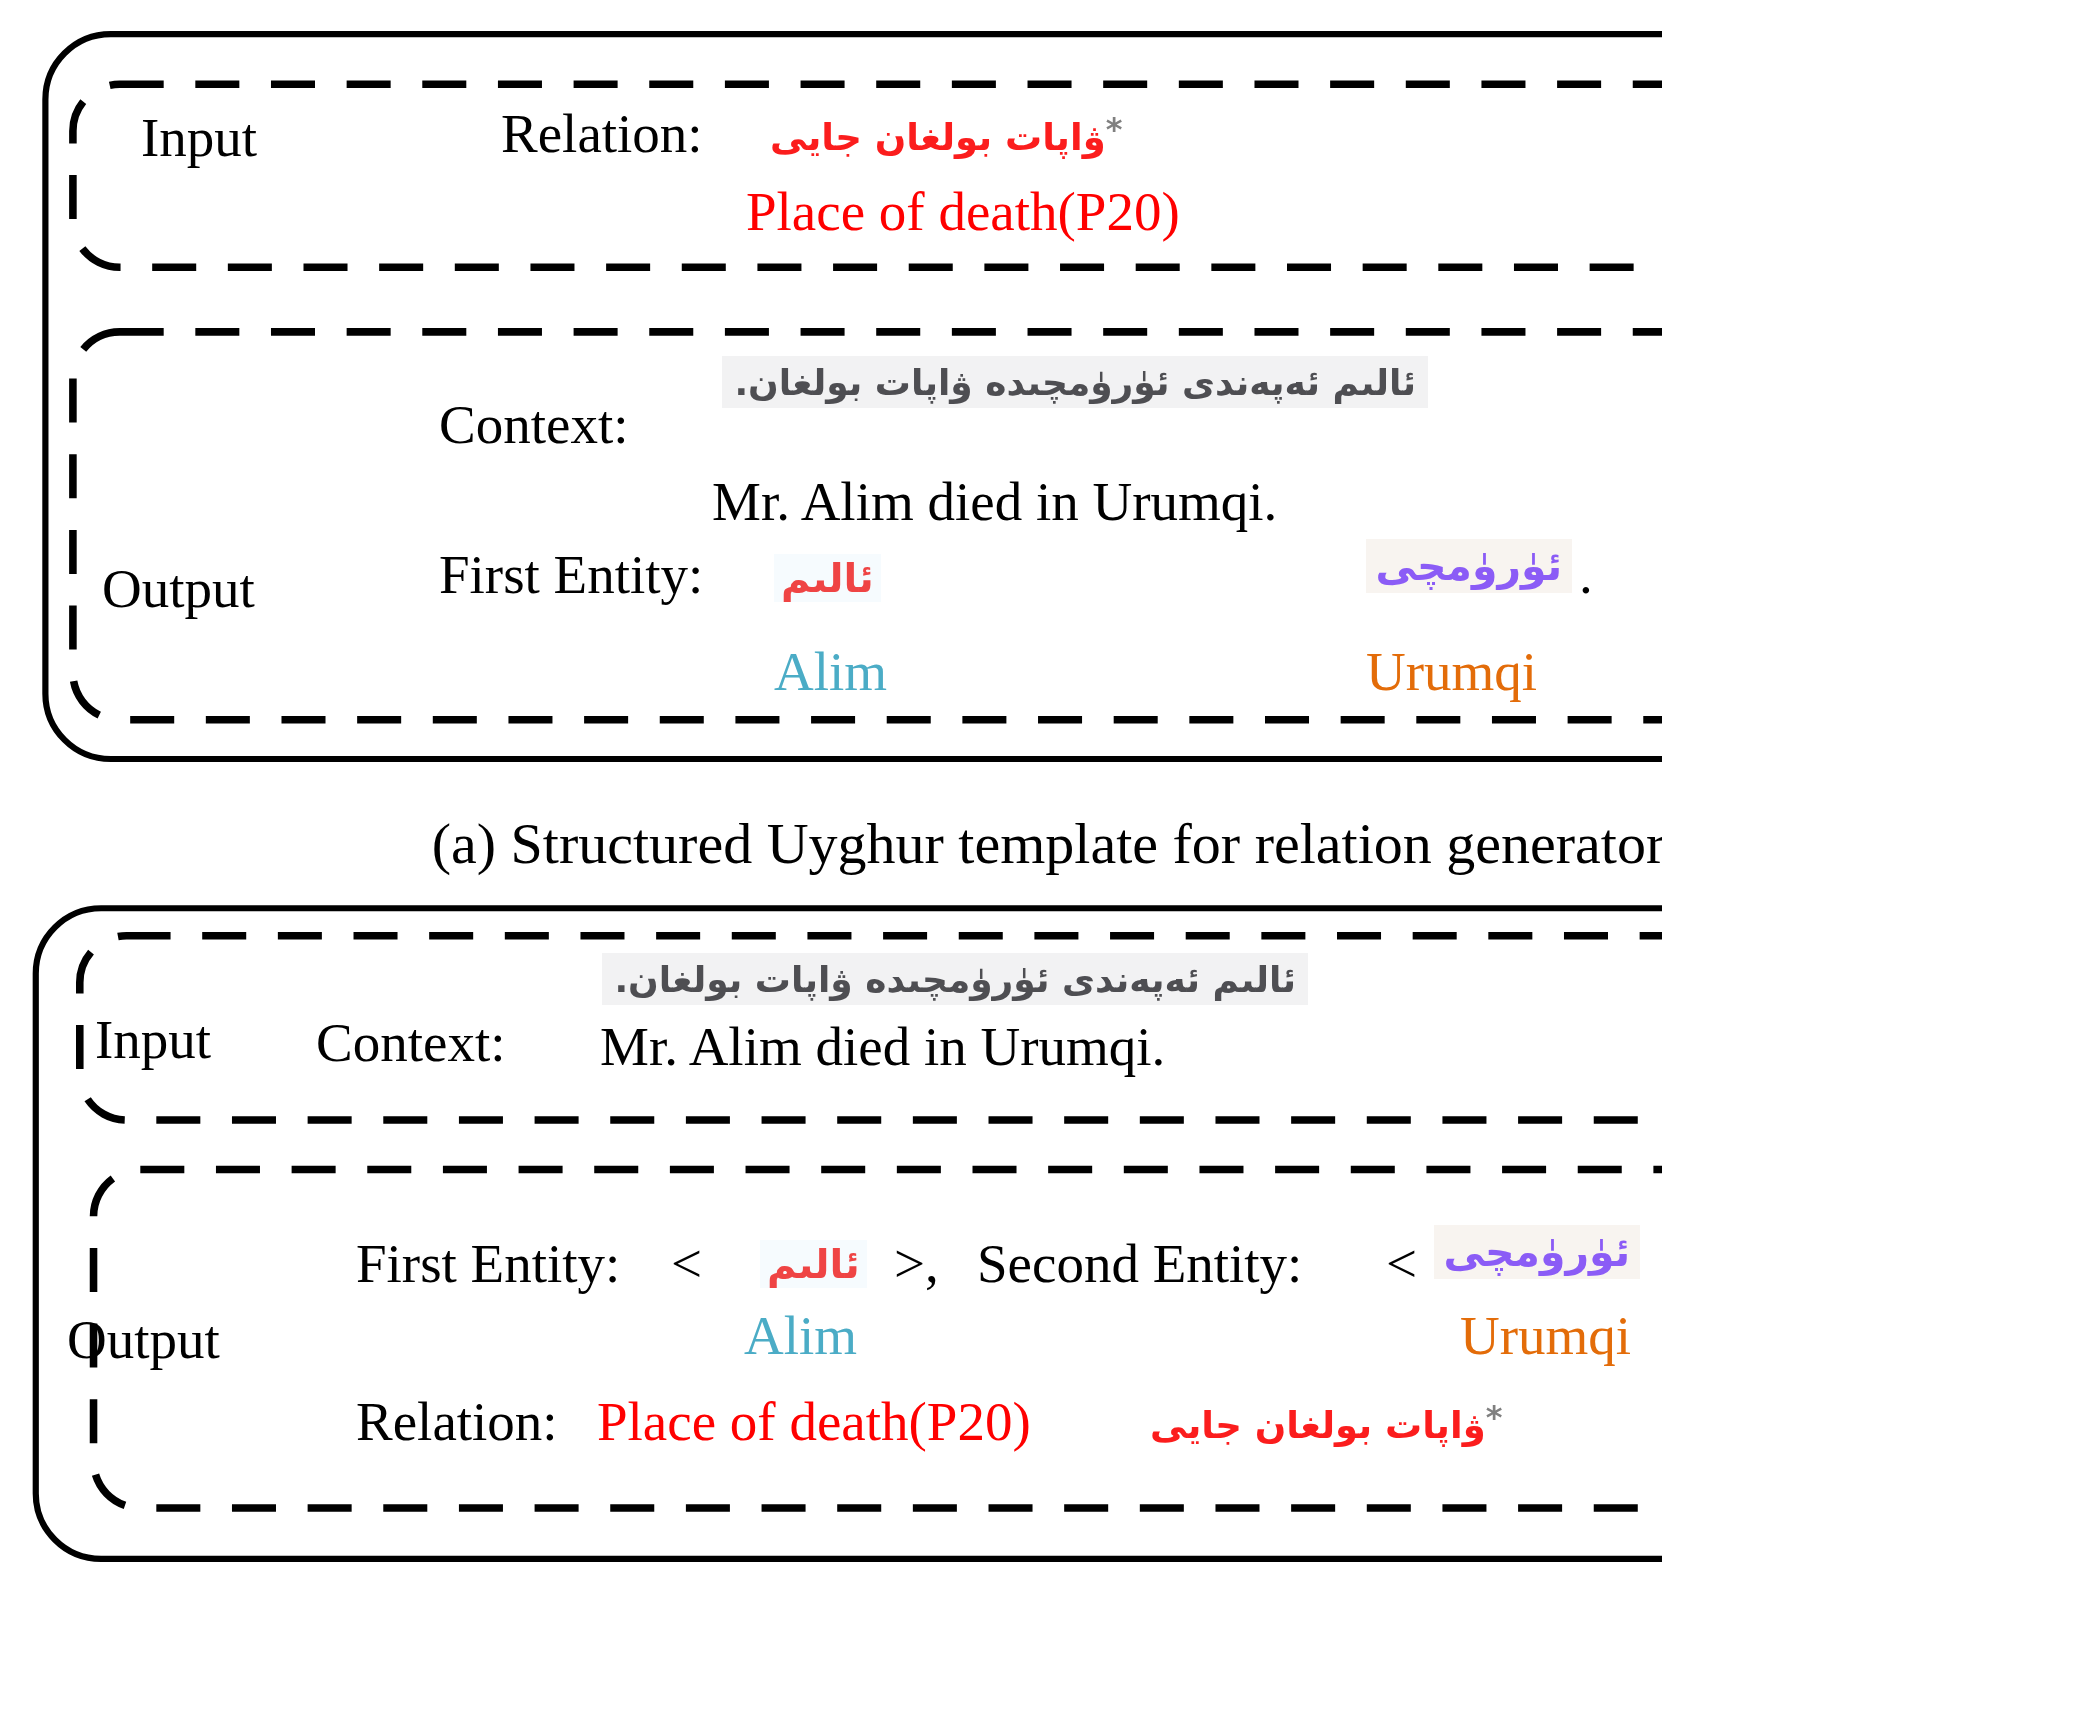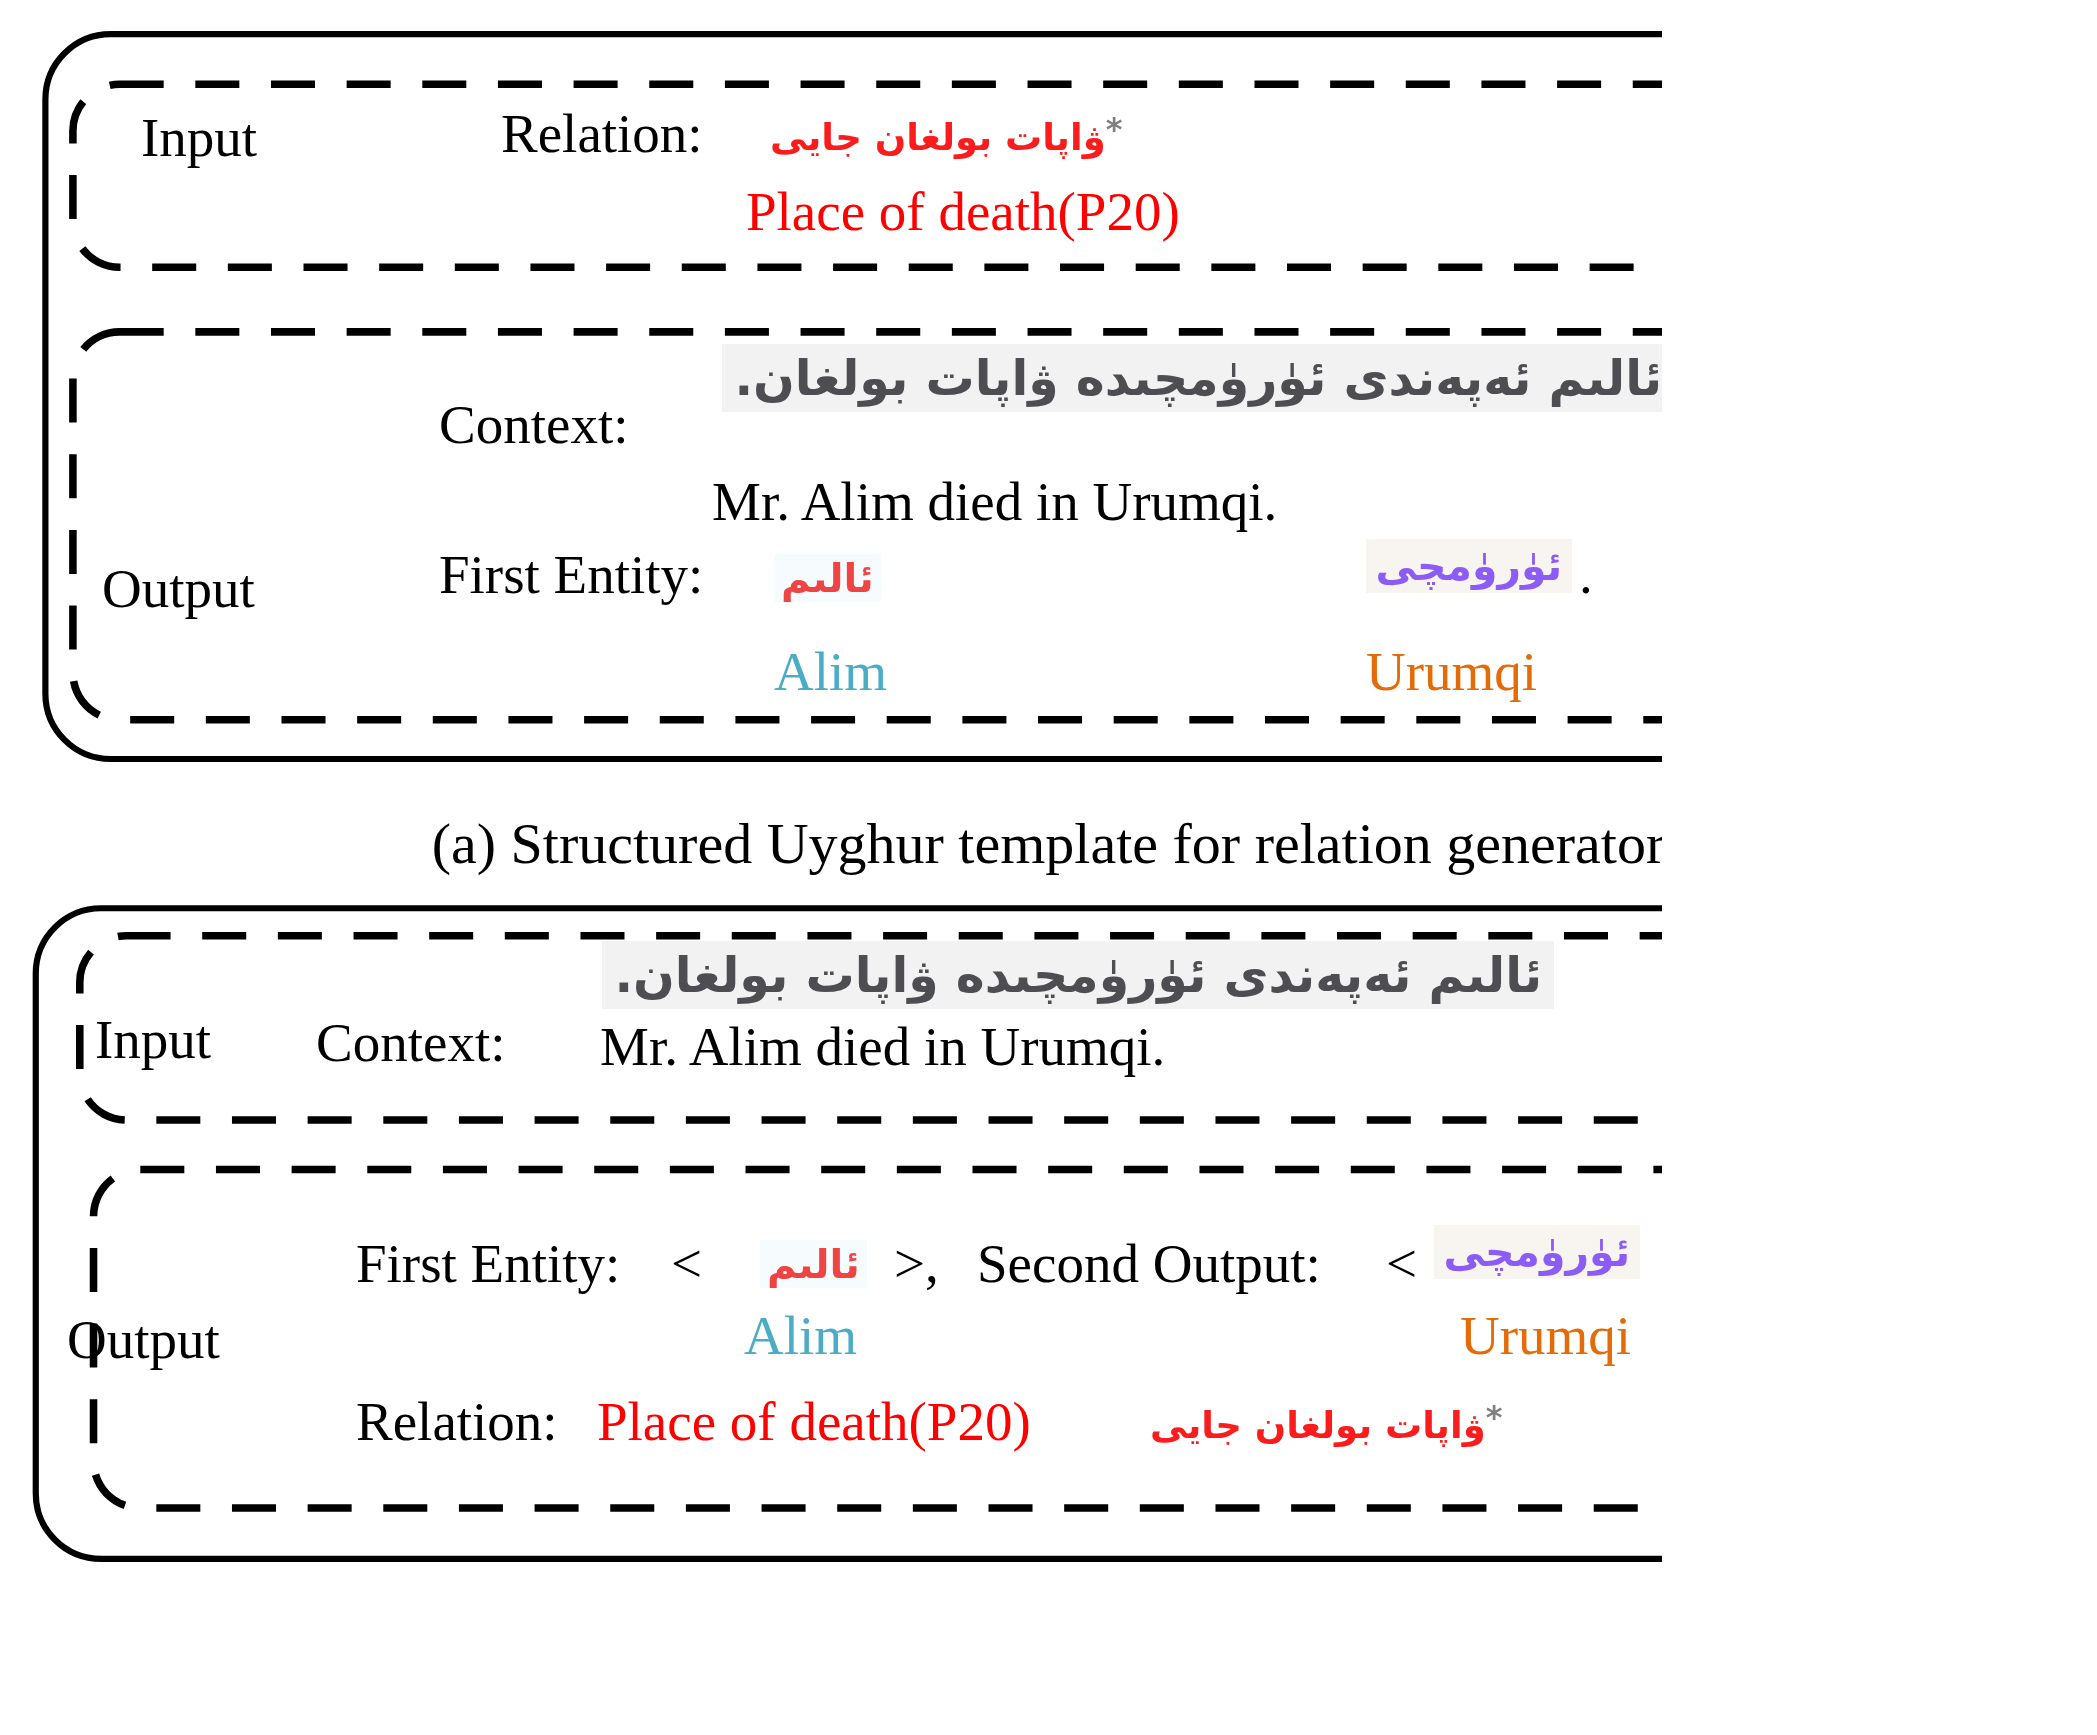--- a/index.html
+++ b/index.html
@@ -26,21 +26,21 @@
   .uy {
     font-family:"DejaVu Sans", sans-serif;
     font-weight:bold;
     font-size:37px;
   }
   .uy-red { color:#fb1d1d; }
   .uy-blue { color:#ef4444; background:#f6fbfe; padding:1.4px 6.9px; }
   .uy-orange { color:#8b5cf6; background:#f8f4f0; padding:2.8px 9.6px; }
   .uy-ctx {
     color:#4e4e52; background:#f2f2f3;
-    font-size:49px; padding:5.5px 12.4px;
+    font-size:36px; padding:5.5px 12.4px;
   }
   .fn {
     font-family:"DejaVu Sans", sans-serif;
     color:#808080; font-size:32px;
     vertical-align:9.6px; font-weight:bold;
   }
 </style>
 </head>
 <body>
 
@@ -107,21 +107,21 @@
   <div class="t" style="left:356px; top:1235px;">First Entity:</div>
 
   <div class="t" style="left:671px; top:1235px;">&lt;</div>
 
   <div class="t" style="left:760px; top:1231px;">
     <span class="uy uy-blue" style="font-size:40px;" dir="rtl">ئالىم</span>
   </div>
 
   <div class="t" style="left:894px; top:1235px;">&gt;,</div>
 
-  <div class="t" style="left:977px; top:1235px;">Second Output:</div>
+  <div class="t" style="left:977px; top:1235px;">Second Entity:</div>
 
   <div class="t" style="left:1386px; top:1235px;">&lt;</div>
 
   <div class="t" style="left:1434px; top:1219px;">
     <span class="uy uy-orange" style="font-size:41px;" dir="rtl">ئۈرۈمچى</span>
   </div>
 
   <div class="t" style="left:1696px; top:1235px;">&gt;</div>
 
   <div class="t blue" style="left:744px; top:1307px;">Alim</div>

